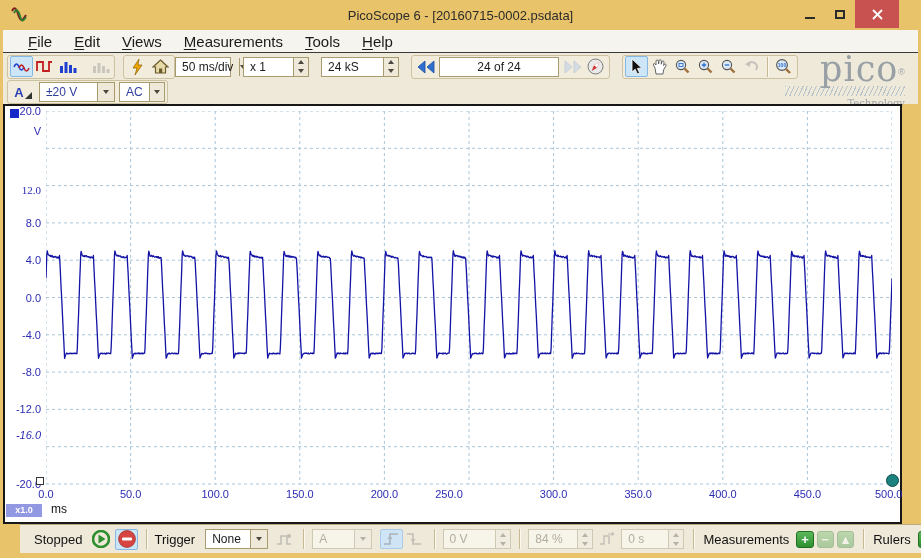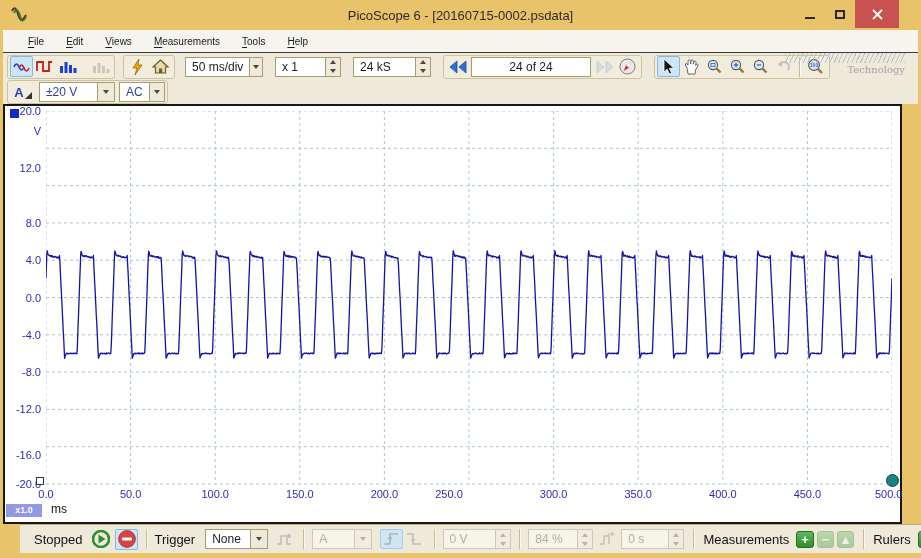--- a/index.html
+++ b/index.html
@@ -13,21 +13,21 @@
   .title{ position:absolute; left:0; right:0; text-align:center; font-size:13px; color:#2b2b2b; }
   .winbtns{ position:absolute; right:22px; top:0; height:28px; display:flex; align-items:stretch; }
   .wb{ width:30px; display:flex; align-items:center; justify-content:center; cursor:pointer; }
   .wb.min span{ display:block; width:10px; height:2px; background:#2b2b2b; margin-top:8px;}
   .wb.max span{ display:block; width:10px; height:9px; border:2px solid #2b2b2b; background:transparent;}
   .wb.close{ width:44px; background:#c85250; }
   .wb.close svg{ display:block; }
 
   
   .menubar{ position:absolute; left:3px; top:30px; width:915px; height:23px; background:#f5f4ef; border-bottom:1px solid #3a3a3a; display:flex; align-items:center; padding-left:14px; }
-  .menu-item{ font-size:10px; color:#1a1a1a; padding:3px 11px; cursor:default; }
+  .menu-item{ font-size:15px; color:#1a1a1a; padding:3px 11px; cursor:default; }
   .menu-item u{ text-underline-offset:2px; }
 
   
   .tbrow1{ position:absolute; left:3px; top:53px; width:915px; height:27px; background:#efe9da; display:flex; align-items:center; }
   .tbrow2{ position:absolute; left:3px; top:80px; width:915px; height:24px; background:#efe9da; }
   .grp{ display:flex; align-items:center; border:1px solid #cdc29f; border-radius:3px; padding:0 2px; height:24px; background:#f2ecdd; }
   .btn{ width:23px; height:21px; display:flex; align-items:center; justify-content:center; border:1px solid transparent; border-radius:2px; cursor:pointer; }
   .btn.sel{ background:#cde6f7; border-color:#86b8e6; }
   .field{ display:flex; align-items:stretch; height:20px; border:1px solid #a79b6f; background:#fff; }
   .field .txt{ display:flex; align-items:center; padding:0 6px; font-size:12px; color:#1c1c1c; white-space:nowrap; }
@@ -144,21 +144,21 @@
         </svg>
       </span>
       <span class="btn">
         <svg width="17" height="15" viewBox="0 0 17 15">
           <polygon points="8.5,1 16,8 13.5,8 13.5,14 3.5,14 3.5,8 1,8" fill="#e8d9a8" stroke="#6b5a2a" stroke-width="1.2"></polygon>
           <rect x="7" y="9.5" width="3.2" height="4.5" fill="#6b5a2a"></rect>
         </svg>
       </span>
     </div>
 
-    <span class="field" style="margin-left:10px; width:78px">
+    <span class="field" style="width:56px">
       <span class="txt" style="flex:1">50 ms/div</span>
       <span class="dd-btn">
           <span class="tri-down"></span>
         </span>
     </span>
 
     <span class="field" style="margin-left:12px; width:66px">
       <span class="txt" style="flex:1">x 1</span>
       <span class="spin">
           <i>
@@ -273,20 +273,21 @@
       <span class="field" style="width:46px; margin-left:4px">
         <span class="txt" style="flex:1; color:#2f3f9f">AC</span>
         <span class="dd-btn">
             <span class="tri-down"></span>
           </span>
       </span>
     </div>
   </div>
 
   <div class="logo">
+    <div style="text-align:right"><span class="brand">pico</span><sup>®</sup></div>
     <div class="hatch"></div>
     <div class="sub">Technology</div>
   </div>
 
   <div class="chart-panel">
     <span class="ch-a-marker"></span>
     <svg class="plot" id="plot" width="846" height="374" viewBox="0 0 846 374">
         <g>
           <line x1="0.0" x2="0.0" y1="0" y2="373" stroke="#a9c5d8" stroke-width="1" stroke-dasharray="3,3"></line>
           <line x1="0" x2="846" y1="0.0" y2="0.0" stroke="#a9c5d8" stroke-width="1" stroke-dasharray="3,3"></line>
@@ -308,28 +309,28 @@
           <line x1="0" x2="846" y1="298.4" y2="298.4" stroke="#a9c5d8" stroke-width="1" stroke-dasharray="3,3"></line>
           <line x1="761.4" x2="761.4" y1="0" y2="373" stroke="#a9c5d8" stroke-width="1" stroke-dasharray="3,3"></line>
           <line x1="0" x2="846" y1="335.7" y2="335.7" stroke="#a9c5d8" stroke-width="1" stroke-dasharray="3,3"></line>
           <line x1="846.0" x2="846.0" y1="0" y2="373" stroke="#a9c5d8" stroke-width="1" stroke-dasharray="3,3"></line>
           <line x1="0" x2="846" y1="373.0" y2="373.0" stroke="#a9c5d8" stroke-width="1" stroke-dasharray="3,3"></line>
         </g>
         <polyline points="0.0,167.2 0.4,155.4 0.8,143.6 1.3,139.9 1.7,141.9 2.1,143.5 2.5,143.8 3.0,144.4 3.4,144.7 3.8,144.3 4.2,144.3 4.7,145.6 5.1,144.4 5.5,145.6 5.9,145.7 6.3,144.6 6.8,146.1 7.2,145.7 7.6,146.3 8.0,146.4 8.5,145.5 8.9,145.3 9.3,145.5 9.7,145.7 10.2,146.8 10.6,146.1 11.0,146.3 11.4,146.9 11.8,145.9 12.3,147.2 12.7,146.2 13.1,147.3 13.5,144.5 14.0,153.1 14.4,161.6 14.8,170.2 15.2,178.7 15.7,187.3 16.1,195.8 16.5,204.4 16.9,212.9 17.3,221.5 17.8,230.0 18.2,238.6 18.6,247.4 19.0,245.8 19.5,244.6 19.9,243.4 20.3,242.1 20.7,242.1 21.2,242.2 21.6,242.9 22.0,242.6 22.4,242.8 22.8,242.3 23.3,242.6 23.7,242.7 24.1,242.1 24.5,242.6 25.0,242.1 25.4,242.4 25.8,242.8 26.2,242.5 26.6,242.4 27.1,242.5 27.5,242.7 27.9,242.1 28.3,242.3 28.8,242.6 29.2,242.2 29.6,242.4 30.0,242.6 30.5,242.4 30.9,242.7 31.3,237.7 31.7,226.0 32.1,214.2 32.6,202.5 33.0,190.7 33.4,178.9 33.8,167.2 34.3,155.4 34.7,143.6 35.1,140.3 35.5,141.7 36.0,143.5 36.4,144.6 36.8,145.0 37.2,144.8 37.6,145.5 38.1,144.5 38.5,145.5 38.9,145.7 39.3,144.7 39.8,145.1 40.2,145.2 40.6,144.8 41.0,145.9 41.5,145.7 41.9,145.9 42.3,145.6 42.7,145.6 43.1,146.4 43.6,146.5 44.0,146.0 44.4,147.0 44.8,146.7 45.3,146.0 45.7,146.1 46.1,146.7 46.5,146.9 47.0,146.8 47.4,144.5 47.8,153.1 48.2,161.6 48.6,170.2 49.1,178.7 49.5,187.3 49.9,195.8 50.3,204.4 50.8,212.9 51.2,221.5 51.6,230.0 52.0,238.6 52.5,247.3 52.9,246.1 53.3,244.6 53.7,243.7 54.1,242.4 54.6,242.9 55.0,242.1 55.4,242.3 55.8,242.5 56.3,242.8 56.7,242.1 57.1,242.7 57.5,242.7 58.0,242.5 58.4,242.2 58.8,242.6 59.2,243.0 59.6,242.5 60.1,242.9 60.5,241.9 60.9,242.7 61.3,242.4 61.8,242.4 62.2,242.0 62.6,242.2 63.0,242.0 63.4,242.7 63.9,242.7 64.3,242.5 64.7,242.6 65.1,237.7 65.6,226.0 66.0,214.2 66.4,202.5 66.8,190.7 67.3,178.9 67.7,167.2 68.1,155.4 68.5,143.6 68.9,139.8 69.4,141.7 69.8,143.2 70.2,144.2 70.6,144.7 71.1,144.1 71.5,145.0 71.9,144.8 72.3,144.4 72.8,145.2 73.2,145.4 73.6,144.9 74.0,144.8 74.4,144.9 74.9,146.0 75.3,146.0 75.7,146.0 76.1,146.5 76.6,146.4 77.0,145.7 77.4,145.6 77.8,146.6 78.3,146.2 78.7,146.7 79.1,146.9 79.5,146.4 79.9,146.4 80.4,146.1 80.8,146.2 81.2,144.5 81.6,153.1 82.1,161.6 82.5,170.2 82.9,178.7 83.3,187.3 83.8,195.8 84.2,204.4 84.6,212.9 85.0,221.5 85.4,230.0 85.9,238.6 86.3,247.3 86.7,245.8 87.1,245.0 87.6,243.4 88.0,242.6 88.4,242.6 88.8,242.2 89.3,242.9 89.7,242.1 90.1,242.6 90.5,242.7 90.9,242.3 91.4,242.5 91.8,242.4 92.2,242.0 92.6,242.5 93.1,241.9 93.5,242.9 93.9,242.4 94.3,242.3 94.8,242.8 95.2,242.3 95.6,242.2 96.0,242.4 96.4,242.9 96.9,242.0 97.3,242.5 97.7,242.5 98.1,242.1 98.6,242.2 99.0,237.7 99.4,226.0 99.8,214.2 100.3,202.5 100.7,190.7 101.1,178.9 101.5,167.2 101.9,155.4 102.4,143.6 102.8,140.2 103.2,141.4 103.6,143.6 104.1,145.2 104.5,145.1 104.9,145.4 105.3,144.4 105.8,144.5 106.2,144.9 106.6,145.8 107.0,145.3 107.4,144.8 107.9,145.5 108.3,145.9 108.7,146.0 109.1,146.1 109.6,145.6 110.0,145.7 110.4,146.2 110.8,145.8 111.2,146.6 111.7,145.6 112.1,146.8 112.5,145.6 112.9,147.0 113.4,146.9 113.8,147.2 114.2,146.4 114.6,146.9 115.1,146.6 115.5,153.1 115.9,161.6 116.3,170.2 116.7,178.7 117.2,187.3 117.6,195.8 118.0,204.4 118.4,212.9 118.9,221.5 119.3,230.0 119.7,238.6 120.1,247.1 120.6,246.2 121.0,245.0 121.4,243.9 121.8,242.7 122.2,242.5 122.7,242.9 123.1,241.9 123.5,242.6 123.9,242.8 124.4,242.8 124.8,242.6 125.2,242.5 125.6,242.4 126.1,241.9 126.5,242.2 126.9,242.3 127.3,242.8 127.7,242.7 128.2,242.1 128.6,242.2 129.0,242.5 129.4,242.9 129.9,242.2 130.3,242.2 130.7,242.9 131.1,242.9 131.6,242.6 132.0,242.7 132.4,242.7 132.8,237.7 133.2,226.0 133.7,214.2 134.1,202.5 134.5,190.7 134.9,178.9 135.4,167.2 135.8,155.4 136.2,143.6 136.6,139.9 137.1,141.7 137.5,143.2 137.9,144.5 138.3,144.1 138.7,144.7 139.2,145.4 139.6,144.7 140.0,145.0 140.4,145.1 140.9,144.8 141.3,144.6 141.7,145.2 142.1,145.2 142.6,145.0 143.0,145.9 143.4,145.1 143.8,145.8 144.2,145.3 144.7,145.3 145.1,145.4 145.5,145.6 145.9,146.2 146.4,147.0 146.8,146.1 147.2,147.1 147.6,146.4 148.0,147.4 148.5,146.1 148.9,147.6 149.3,153.1 149.7,161.6 150.2,170.2 150.6,178.7 151.0,187.3 151.4,195.8 151.9,204.4 152.3,212.9 152.7,221.5 153.1,230.0 153.5,238.6 154.0,247.1 154.4,245.8 154.8,244.6 155.2,243.9 155.7,242.5 156.1,242.9 156.5,242.4 156.9,242.9 157.4,242.6 157.8,242.8 158.2,242.5 158.6,242.2 159.0,242.2 159.5,242.0 159.9,242.6 160.3,242.1 160.7,242.4 161.2,242.4 161.6,242.8 162.0,242.4 162.4,242.4 162.9,242.9 163.3,242.7 163.7,243.0 164.1,242.8 164.5,242.6 165.0,242.7 165.4,242.4 165.8,241.9 166.2,242.4 166.7,237.7 167.1,226.0 167.5,214.2 167.9,202.5 168.4,190.7 168.8,178.9 169.2,167.2 169.6,155.4 170.0,143.6 170.5,139.9 170.9,141.4 171.3,143.2 171.7,143.9 172.2,144.6 172.6,144.4 173.0,145.5 173.4,145.4 173.9,145.1 174.3,144.5 174.7,145.0 175.1,146.0 175.5,145.8 176.0,145.1 176.4,145.1 176.8,145.3 177.2,145.3 177.7,145.9 178.1,146.6 178.5,146.4 178.9,145.8 179.4,145.9 179.8,146.3 180.2,146.2 180.6,146.8 181.0,146.8 181.5,147.3 181.9,146.1 182.3,146.1 182.7,147.5 183.2,153.1 183.6,161.6 184.0,170.2 184.4,178.7 184.9,187.3 185.3,195.8 185.7,204.4 186.1,212.9 186.5,221.5 187.0,230.0 187.4,238.6 187.8,247.1 188.2,246.0 188.7,244.9 189.1,243.5 189.5,242.2 189.9,242.9 190.3,242.8 190.8,242.9 191.2,242.3 191.6,242.6 192.0,242.4 192.5,241.9 192.9,242.7 193.3,242.3 193.7,241.9 194.2,242.0 194.6,242.3 195.0,242.3 195.4,242.4 195.8,242.1 196.3,242.3 196.7,242.4 197.1,242.1 197.5,242.4 198.0,242.9 198.4,242.7 198.8,241.9 199.2,242.1 199.7,241.9 200.1,242.3 200.5,237.7 200.9,226.0 201.3,214.2 201.8,202.5 202.2,190.7 202.6,178.9 203.0,167.2 203.5,155.4 203.9,143.6 204.3,140.3 204.7,141.6 205.2,143.7 205.6,143.8 206.0,144.5 206.4,145.2 206.8,144.2 207.3,144.9 207.7,145.5 208.1,144.7 208.5,145.9 209.0,146.0 209.4,145.6 209.8,145.2 210.2,145.1 210.7,146.2 211.1,145.6 211.5,145.7 211.9,145.8 212.3,146.5 212.8,146.1 213.2,146.4 213.6,146.8 214.0,146.1 214.5,146.7 214.9,147.0 215.3,147.2 215.7,146.2 216.2,146.8 216.6,146.4 217.0,153.1 217.4,161.6 217.8,170.2 218.3,178.7 218.7,187.3 219.1,195.8 219.5,204.4 220.0,212.9 220.4,221.5 220.8,230.0 221.2,238.6 221.7,247.1 222.1,245.7 222.5,244.5 222.9,243.8 223.3,242.2 223.8,242.8 224.2,242.5 224.6,242.7 225.0,242.4 225.5,242.9 225.9,242.9 226.3,242.5 226.7,242.8 227.2,242.0 227.6,242.3 228.0,242.3 228.4,242.9 228.8,242.3 229.3,242.5 229.7,242.8 230.1,242.8 230.5,242.3 231.0,242.9 231.4,242.3 231.8,242.1 232.2,242.3 232.7,242.4 233.1,242.8 233.5,242.7 233.9,242.9 234.3,237.7 234.8,226.0 235.2,214.2 235.6,202.5 236.0,190.7 236.5,178.9 236.9,167.2 237.3,155.4 237.7,143.6 238.1,140.3 238.6,142.1 239.0,143.8 239.4,144.5 239.8,145.2 240.3,144.8 240.7,145.5 241.1,144.3 241.5,145.5 242.0,145.3 242.4,145.8 242.8,144.5 243.2,145.0 243.6,146.2 244.1,145.6 244.5,145.1 244.9,146.2 245.3,146.3 245.8,145.3 246.2,145.3 246.6,146.1 247.0,145.8 247.5,146.1 247.9,145.8 248.3,146.2 248.7,146.3 249.1,146.8 249.6,146.3 250.0,147.3 250.4,147.1 250.8,153.1 251.3,161.6 251.7,170.2 252.1,178.7 252.5,187.3 253.0,195.8 253.4,204.4 253.8,212.9 254.2,221.5 254.6,230.0 255.1,238.6 255.5,247.1 255.9,245.7 256.3,244.5 256.8,243.7 257.2,242.6 257.6,242.6 258.0,242.4 258.5,242.2 258.9,242.6 259.3,242.3 259.7,242.0 260.1,242.3 260.6,242.1 261.0,242.3 261.4,242.5 261.8,242.8 262.3,242.0 262.7,242.6 263.1,242.6 263.5,242.8 264.0,242.7 264.4,242.2 264.8,242.0 265.2,242.4 265.6,242.3 266.1,242.2 266.5,242.7 266.9,242.0 267.3,242.4 267.8,242.5 268.2,237.7 268.6,226.0 269.0,214.2 269.5,202.5 269.9,190.7 270.3,178.9 270.7,167.2 271.1,155.4 271.6,143.6 272.0,140.4 272.4,141.9 272.8,143.5 273.3,144.8 273.7,144.4 274.1,144.1 274.5,145.1 274.9,145.6 275.4,145.2 275.8,145.8 276.2,145.5 276.6,145.9 277.1,145.9 277.5,145.1 277.9,146.0 278.3,146.1 278.8,145.6 279.2,146.3 279.6,145.7 280.0,145.3 280.4,145.5 280.9,145.8 281.3,146.4 281.7,146.2 282.1,146.1 282.6,146.3 283.0,146.3 283.4,146.4 283.8,147.5 284.3,147.5 284.7,153.1 285.1,161.6 285.5,170.2 285.9,178.7 286.4,187.3 286.8,195.8 287.2,204.4 287.6,212.9 288.1,221.5 288.5,230.0 288.9,238.6 289.3,247.1 289.8,246.2 290.2,244.8 290.6,243.7 291.0,242.2 291.4,242.7 291.9,242.0 292.3,242.0 292.7,242.6 293.1,242.3 293.6,242.8 294.0,242.6 294.4,242.0 294.8,242.2 295.3,242.4 295.7,242.3 296.1,242.4 296.5,242.6 296.9,242.7 297.4,242.6 297.8,241.9 298.2,242.9 298.6,242.5 299.1,242.2 299.5,242.9 299.9,242.0 300.3,242.2 300.8,242.2 301.2,242.6 301.6,242.9 302.0,237.7 302.4,226.0 302.9,214.2 303.3,202.5 303.7,190.7 304.1,178.9 304.6,167.2 305.0,155.4 305.4,143.6 305.8,139.9 306.3,141.8 306.7,143.8 307.1,144.6 307.5,145.2 307.9,145.1 308.4,144.3 308.8,144.3 309.2,145.3 309.6,145.6 310.1,145.6 310.5,145.9 310.9,145.0 311.3,145.3 311.8,145.3 312.2,145.9 312.6,145.6 313.0,146.5 313.4,145.9 313.9,145.9 314.3,146.3 314.7,146.9 315.1,145.9 315.6,146.5 316.0,146.9 316.4,146.7 316.8,146.6 317.3,147.0 317.7,147.3 318.1,147.1 318.5,153.1 318.9,161.6 319.4,170.2 319.8,178.7 320.2,187.3 320.6,195.8 321.1,204.4 321.5,212.9 321.9,221.5 322.3,230.0 322.7,238.6 323.2,247.1 323.6,246.0 324.0,244.7 324.4,243.4 324.9,242.4 325.3,242.5 325.7,242.6 326.1,242.0 326.6,242.9 327.0,242.8 327.4,242.2 327.8,242.4 328.2,242.3 328.7,243.0 329.1,242.7 329.5,242.3 329.9,242.7 330.4,242.2 330.8,242.3 331.2,242.1 331.6,242.7 332.1,242.4 332.5,242.6 332.9,242.0 333.3,242.1 333.7,242.3 334.2,242.0 334.6,242.6 335.0,242.3 335.4,242.5 335.9,237.7 336.3,226.0 336.7,214.2 337.1,202.5 337.6,190.7 338.0,178.9 338.4,167.2 338.8,155.4 339.2,143.6 339.7,140.3 340.1,142.0 340.5,143.8 340.9,144.7 341.4,144.3 341.8,144.5 342.2,145.1 342.6,144.3 343.1,144.6 343.5,144.6 343.9,145.6 344.3,145.5 344.7,145.2 345.2,145.3 345.6,146.3 346.0,145.2 346.4,145.8 346.9,146.1 347.3,145.8 347.7,146.3 348.1,146.6 348.6,146.8 349.0,146.5 349.4,146.5 349.8,146.6 350.2,147.0 350.7,147.2 351.1,146.7 351.5,147.3 351.9,147.1 352.4,153.1 352.8,161.6 353.2,170.2 353.6,178.7 354.1,187.3 354.5,195.8 354.9,204.4 355.3,212.9 355.7,221.5 356.2,230.0 356.6,238.6 357.0,247.1 357.4,246.0 357.9,244.8 358.3,243.7 358.7,242.3 359.1,242.5 359.6,242.7 360.0,242.2 360.4,242.0 360.8,242.2 361.2,242.8 361.7,242.4 362.1,242.5 362.5,242.1 362.9,242.3 363.4,242.1 363.8,242.9 364.2,242.8 364.6,242.9 365.0,242.9 365.5,242.5 365.9,242.3 366.3,242.1 366.7,242.2 367.2,242.6 367.6,242.4 368.0,242.5 368.4,242.3 368.9,242.9 369.3,242.8 369.7,237.7 370.1,226.0 370.5,214.2 371.0,202.5 371.4,190.7 371.8,178.9 372.2,167.2 372.7,155.4 373.1,143.6 373.5,140.3 373.9,142.0 374.4,143.3 374.8,144.6 375.2,144.2 375.6,144.5 376.0,144.8 376.5,145.3 376.9,145.7 377.3,144.7 377.7,145.5 378.2,145.5 378.6,145.8 379.0,145.5 379.4,145.7 379.9,145.4 380.3,145.9 380.7,145.9 381.1,146.6 381.5,146.7 382.0,146.1 382.4,146.6 382.8,146.2 383.2,146.3 383.7,146.6 384.1,146.2 384.5,146.4 384.9,146.8 385.4,146.3 385.8,146.9 386.2,153.1 386.6,161.6 387.0,170.2 387.5,178.7 387.9,187.3 388.3,195.8 388.7,204.4 389.2,212.9 389.6,221.5 390.0,230.0 390.4,238.6 390.9,247.1 391.3,246.1 391.7,244.7 392.1,243.8 392.5,242.4 393.0,242.0 393.4,242.4 393.8,242.6 394.2,242.3 394.7,242.3 395.1,242.5 395.5,242.4 395.9,242.3 396.4,242.8 396.8,242.1 397.2,242.9 397.6,242.1 398.0,242.1 398.5,242.6 398.9,242.2 399.3,242.0 399.7,242.5 400.2,242.6 400.6,243.0 401.0,242.9 401.4,242.5 401.8,242.1 402.3,242.3 402.7,242.0 403.1,242.0 403.5,237.7 404.0,226.0 404.4,214.2 404.8,202.5 405.2,190.7 405.7,178.9 406.1,167.2 406.5,155.4 406.9,143.6 407.3,139.7 407.8,141.7 408.2,143.1 408.6,145.0 409.0,144.0 409.5,145.3 409.9,144.4 410.3,144.5 410.7,144.9 411.2,144.6 411.6,144.8 412.0,145.7 412.4,145.5 412.8,145.0 413.3,145.3 413.7,145.8 414.1,145.1 414.5,145.6 415.0,146.4 415.4,146.5 415.8,145.8 416.2,146.2 416.7,146.7 417.1,145.9 417.5,146.7 417.9,147.1 418.3,146.1 418.8,146.4 419.2,147.4 419.6,147.1 420.0,153.1 420.5,161.6 420.9,170.2 421.3,178.7 421.7,187.3 422.2,195.8 422.6,204.4 423.0,212.9 423.4,221.5 423.8,230.0 424.3,238.6 424.7,247.1 425.1,246.1 425.5,244.6 426.0,243.8 426.4,242.6 426.8,242.9 427.2,242.9 427.7,242.8 428.1,242.3 428.5,242.2 428.9,242.6 429.3,242.3 429.8,242.1 430.2,242.5 430.6,242.1 431.0,242.8 431.5,242.9 431.9,242.9 432.3,242.6 432.7,242.9 433.2,242.0 433.6,242.0 434.0,242.8 434.4,242.7 434.8,242.6 435.3,242.1 435.7,242.0 436.1,242.3 436.5,242.9 437.0,242.5 437.4,237.7 437.8,226.0 438.2,214.2 438.7,202.5 439.1,190.7 439.5,178.9 439.9,167.2 440.3,155.4 440.8,143.6 441.2,139.8 441.6,141.7 442.0,143.7 442.5,145.0 442.9,144.0 443.3,144.3 443.7,144.3 444.2,144.4 444.6,144.4 445.0,145.6 445.4,145.5 445.8,144.9 446.3,145.6 446.7,146.2 447.1,145.0 447.5,145.2 448.0,145.6 448.4,145.8 448.8,145.5 449.2,145.7 449.6,145.6 450.1,145.9 450.5,146.6 450.9,147.0 451.3,146.9 451.8,146.2 452.2,146.0 452.6,146.9 453.0,147.3 453.5,144.5 453.9,153.1 454.3,161.6 454.7,170.2 455.1,178.7 455.6,187.3 456.0,195.8 456.4,204.4 456.8,212.9 457.3,221.5 457.7,230.0 458.1,238.6 458.5,246.9 459.0,245.9 459.4,245.0 459.8,243.6 460.2,242.4 460.6,242.3 461.1,242.7 461.5,242.5 461.9,242.5 462.3,242.8 462.8,243.0 463.2,242.2 463.6,242.2 464.0,242.9 464.5,242.7 464.9,243.0 465.3,242.6 465.7,242.8 466.1,242.9 466.6,242.1 467.0,242.7 467.4,242.0 467.8,242.8 468.3,242.2 468.7,242.6 469.1,242.5 469.5,242.1 470.0,242.4 470.4,242.7 470.8,242.6 471.2,237.7 471.6,226.0 472.1,214.2 472.5,202.5 472.9,190.7 473.3,178.9 473.8,167.2 474.2,155.4 474.6,143.6 475.0,139.8 475.5,141.4 475.9,143.8 476.3,143.9 476.7,145.2 477.1,144.1 477.6,144.7 478.0,144.6 478.4,144.7 478.8,145.2 479.3,145.0 479.7,144.8 480.1,145.8 480.5,145.3 481.0,146.0 481.4,145.3 481.8,145.6 482.2,145.5 482.6,146.0 483.1,146.4 483.5,146.7 483.9,146.3 484.3,146.0 484.8,146.5 485.2,147.0 485.6,146.1 486.0,146.2 486.4,146.6 486.9,146.0 487.3,144.5 487.7,153.1 488.1,161.6 488.6,170.2 489.0,178.7 489.4,187.3 489.8,195.8 490.3,204.4 490.7,212.9 491.1,221.5 491.5,230.0 491.9,238.6 492.4,246.9 492.8,245.8 493.2,244.8 493.6,243.6 494.1,242.7 494.5,242.4 494.9,242.6 495.3,242.2 495.8,242.4 496.2,242.7 496.6,242.0 497.0,242.4 497.4,242.4 497.9,242.5 498.3,242.5 498.7,242.2 499.1,241.9 499.6,242.7 500.0,242.2 500.4,242.7 500.8,242.3 501.3,242.2 501.7,242.1 502.1,242.5 502.5,242.5 502.9,242.8 503.4,242.5 503.8,242.0 504.2,242.7 504.6,242.7 505.1,237.7 505.5,226.0 505.9,214.2 506.3,202.5 506.8,190.7 507.2,178.9 507.6,167.2 508.0,155.4 508.4,143.6 508.9,139.7 509.3,141.6 509.7,143.7 510.1,144.9 510.6,144.7 511.0,144.6 511.4,144.1 511.8,145.6 512.3,144.3 512.7,145.2 513.1,145.4 513.5,145.4 513.9,145.7 514.4,145.8 514.8,145.0 515.2,145.7 515.6,145.6 516.1,146.5 516.5,145.9 516.9,145.6 517.3,145.5 517.8,145.9 518.2,146.3 518.6,146.9 519.0,146.5 519.4,146.1 519.9,146.0 520.3,147.3 520.7,146.6 521.1,144.5 521.6,153.1 522.0,161.6 522.4,170.2 522.8,178.7 523.3,187.3 523.7,195.8 524.1,204.4 524.5,212.9 524.9,221.5 525.4,230.0 525.8,238.6 526.2,247.3 526.6,246.0 527.1,244.9 527.5,243.4 527.9,242.5 528.3,242.4 528.8,242.2 529.2,242.8 529.6,242.9 530.0,242.4 530.4,242.0 530.9,242.7 531.3,242.7 531.7,242.6 532.1,242.2 532.6,242.3 533.0,242.3 533.4,242.5 533.8,242.8 534.2,242.8 534.7,242.8 535.1,242.8 535.5,242.6 535.9,242.4 536.4,242.9 536.8,243.0 537.2,242.9 537.6,242.8 538.1,242.1 538.5,242.8 538.9,237.7 539.3,226.0 539.7,214.2 540.2,202.5 540.6,190.7 541.0,178.9 541.4,167.2 541.9,155.4 542.3,143.6 542.7,139.7 543.1,142.1 543.6,143.6 544.0,145.3 544.4,145.2 544.8,145.2 545.2,144.5 545.7,144.2 546.1,144.9 546.5,145.6 546.9,144.9 547.4,145.2 547.8,145.0 548.2,144.7 548.6,145.8 549.1,145.7 549.5,145.4 549.9,145.3 550.3,145.4 550.7,146.5 551.2,145.9 551.6,145.8 552.0,145.8 552.4,145.9 552.9,146.0 553.3,146.7 553.7,146.0 554.1,146.5 554.6,146.6 555.0,144.5 555.4,153.1 555.8,161.6 556.2,170.2 556.7,178.7 557.1,187.3 557.5,195.8 557.9,204.4 558.4,212.9 558.8,221.5 559.2,230.0 559.6,238.6 560.1,246.9 560.5,245.9 560.9,244.6 561.3,243.8 561.7,242.5 562.2,242.9 562.6,242.4 563.0,242.0 563.4,242.2 563.9,242.1 564.3,242.3 564.7,242.7 565.1,242.4 565.6,242.6 566.0,242.2 566.4,242.4 566.8,242.4 567.2,242.3 567.7,242.7 568.1,242.1 568.5,242.6 568.9,242.3 569.4,242.5 569.8,242.3 570.2,242.4 570.6,242.9 571.1,241.9 571.5,242.7 571.9,241.9 572.3,242.5 572.7,237.7 573.2,226.0 573.6,214.2 574.0,202.5 574.4,190.7 574.9,178.9 575.3,167.2 575.7,155.4 576.1,143.6 576.5,140.3 577.0,141.4 577.4,143.7 577.8,145.3 578.2,144.8 578.7,144.0 579.1,145.0 579.5,144.5 579.9,145.0 580.4,145.5 580.8,145.6 581.2,144.7 581.6,145.8 582.0,146.0 582.5,146.3 582.9,145.3 583.3,145.1 583.7,145.8 584.2,146.5 584.6,146.0 585.0,146.0 585.4,146.6 585.9,146.3 586.3,146.3 586.7,147.0 587.1,147.1 587.5,146.4 588.0,146.1 588.4,146.1 588.8,144.5 589.2,153.1 589.7,161.6 590.1,170.2 590.5,178.7 590.9,187.3 591.4,195.8 591.8,204.4 592.2,212.9 592.6,221.5 593.0,230.0 593.5,238.6 593.9,247.3 594.3,246.0 594.7,245.1 595.2,243.6 595.6,242.0 596.0,242.4 596.4,242.6 596.9,242.9 597.3,242.5 597.7,241.9 598.1,242.0 598.5,242.0 599.0,242.9 599.4,242.3 599.8,242.4 600.2,242.8 600.7,242.6 601.1,242.8 601.5,242.3 601.9,242.9 602.4,242.4 602.8,242.4 603.2,242.5 603.6,242.2 604.0,242.2 604.5,242.6 604.9,242.0 605.3,242.2 605.7,242.4 606.2,242.5 606.6,237.7 607.0,226.0 607.4,214.2 607.9,202.5 608.3,190.7 608.7,178.9 609.1,167.2 609.5,155.4 610.0,143.6 610.4,140.0 610.8,142.0 611.2,143.1 611.7,144.9 612.1,144.1 612.5,145.3 612.9,145.2 613.4,145.0 613.8,145.7 614.2,145.1 614.6,144.8 615.0,145.6 615.5,146.0 615.9,145.9 616.3,145.6 616.7,145.5 617.2,146.0 617.6,145.9 618.0,146.3 618.4,145.5 618.8,146.2 619.3,146.6 619.7,147.0 620.1,145.9 620.5,146.7 621.0,146.5 621.4,146.9 621.8,146.2 622.2,146.0 622.7,144.5 623.1,153.1 623.5,161.6 623.9,170.2 624.3,178.7 624.8,187.3 625.2,195.8 625.6,204.4 626.0,212.9 626.5,221.5 626.9,230.0 627.3,238.6 627.7,247.2 628.2,246.0 628.6,244.7 629.0,243.4 629.4,242.5 629.8,242.8 630.3,242.7 630.7,242.4 631.1,242.3 631.5,242.2 632.0,242.8 632.4,242.1 632.8,242.6 633.2,242.9 633.7,242.3 634.1,242.4 634.5,242.2 634.9,242.6 635.3,242.8 635.8,242.4 636.2,242.6 636.6,242.5 637.0,242.6 637.5,242.6 637.9,242.0 638.3,242.5 638.7,242.5 639.2,242.4 639.6,242.5 640.0,242.2 640.4,237.7 640.8,226.0 641.3,214.2 641.7,202.5 642.1,190.7 642.5,178.9 643.0,167.2 643.4,155.4 643.8,143.6 644.2,139.7 644.7,142.0 645.1,143.8 645.5,145.2 645.9,145.3 646.3,144.7 646.8,145.2 647.2,145.5 647.6,145.3 648.0,145.8 648.5,145.7 648.9,144.8 649.3,145.0 649.7,145.8 650.2,145.9 650.6,146.2 651.0,145.7 651.4,145.8 651.8,145.9 652.3,146.1 652.7,146.4 653.1,145.8 653.5,146.2 654.0,146.7 654.4,145.9 654.8,146.9 655.2,146.7 655.6,146.4 656.1,146.9 656.5,144.5 656.9,153.1 657.3,161.6 657.8,170.2 658.2,178.7 658.6,187.3 659.0,195.8 659.5,204.4 659.9,212.9 660.3,221.5 660.7,230.0 661.1,238.6 661.6,247.0 662.0,245.8 662.4,245.1 662.8,243.5 663.3,242.1 663.7,242.7 664.1,242.6 664.5,242.0 665.0,242.8 665.4,242.0 665.8,242.2 666.2,242.2 666.6,242.8 667.1,241.9 667.5,242.5 667.9,242.4 668.3,242.8 668.8,242.2 669.2,242.1 669.6,242.9 670.0,242.1 670.5,242.1 670.9,242.9 671.3,242.6 671.7,242.9 672.1,242.4 672.6,242.2 673.0,242.1 673.4,242.7 673.8,242.5 674.3,237.7 674.7,226.0 675.1,214.2 675.5,202.5 676.0,190.7 676.4,178.9 676.8,167.2 677.2,155.4 677.6,143.6 678.1,140.0 678.5,141.8 678.9,143.1 679.3,145.3 679.8,144.7 680.2,144.4 680.6,144.1 681.0,145.3 681.5,144.6 681.9,145.2 682.3,144.8 682.7,145.4 683.1,144.9 683.6,146.2 684.0,145.3 684.4,146.3 684.8,145.4 685.3,145.6 685.7,146.3 686.1,145.4 686.5,145.4 687.0,145.4 687.4,145.8 687.8,145.9 688.2,146.9 688.6,146.9 689.1,146.2 689.5,146.4 689.9,146.8 690.3,144.5 690.8,153.1 691.2,161.6 691.6,170.2 692.0,178.7 692.5,187.3 692.9,195.8 693.3,204.4 693.7,212.9 694.1,221.5 694.6,230.0 695.0,238.6 695.4,247.2 695.8,245.8 696.3,244.7 696.7,243.5 697.1,242.4 697.5,242.9 697.9,242.2 698.4,242.3 698.8,242.7 699.2,243.0 699.6,242.2 700.1,242.1 700.5,242.5 700.9,242.4 701.3,242.7 701.8,242.0 702.2,242.0 702.6,242.7 703.0,242.1 703.4,242.3 703.9,242.3 704.3,242.6 704.7,242.7 705.1,242.7 705.6,242.0 706.0,242.0 706.4,241.9 706.8,242.6 707.3,242.7 707.7,243.0 708.1,237.7 708.5,226.0 708.9,214.2 709.4,202.5 709.8,190.7 710.2,178.9 710.6,167.2 711.1,155.4 711.5,143.6 711.9,140.0 712.3,141.4 712.8,143.6 713.2,144.6 713.6,144.0 714.0,144.5 714.4,145.2 714.9,145.1 715.3,145.5 715.7,144.8 716.1,145.2 716.6,145.4 717.0,145.8 717.4,145.9 717.8,145.1 718.3,146.3 718.7,145.3 719.1,146.5 719.5,146.1 719.9,146.3 720.4,146.1 720.8,145.9 721.2,145.6 721.6,145.9 722.1,146.6 722.5,147.1 722.9,147.0 723.3,146.1 723.8,146.3 724.2,144.5 724.6,153.1 725.0,161.6 725.4,170.2 725.9,178.7 726.3,187.3 726.7,195.8 727.1,204.4 727.6,212.9 728.0,221.5 728.4,230.0 728.8,238.6 729.3,247.1 729.7,246.2 730.1,244.5 730.5,243.7 730.9,242.1 731.4,242.2 731.8,242.2 732.2,242.0 732.6,242.3 733.1,242.2 733.5,242.2 733.9,242.8 734.3,242.6 734.8,242.2 735.2,242.7 735.6,242.6 736.0,242.5 736.4,242.3 736.9,242.0 737.3,242.4 737.7,242.2 738.1,242.9 738.6,242.6 739.0,242.8 739.4,242.4 739.8,242.2 740.3,242.7 740.7,242.3 741.1,242.3 741.5,242.3 741.9,237.7 742.4,226.0 742.8,214.2 743.2,202.5 743.6,190.7 744.1,178.9 744.5,167.2 744.9,155.4 745.3,143.6 745.7,140.3 746.2,141.9 746.6,143.5 747.0,145.3 747.4,144.9 747.9,144.2 748.3,144.5 748.7,145.7 749.1,145.3 749.6,145.0 750.0,144.9 750.4,145.7 750.8,145.6 751.2,145.0 751.7,146.2 752.1,145.0 752.5,145.1 752.9,145.7 753.4,146.0 753.8,146.5 754.2,145.8 754.6,145.8 755.1,145.8 755.5,146.0 755.9,146.9 756.3,147.2 756.7,145.9 757.2,146.4 757.6,146.6 758.0,144.5 758.4,153.1 758.9,161.6 759.3,170.2 759.7,178.7 760.1,187.3 760.6,195.8 761.0,204.4 761.4,212.9 761.8,221.5 762.2,230.0 762.7,238.6 763.1,247.0 763.5,245.9 763.9,244.6 764.4,243.4 764.8,242.4 765.2,242.1 765.6,242.1 766.1,242.1 766.5,242.0 766.9,242.3 767.3,242.2 767.7,242.6 768.2,242.2 768.6,242.6 769.0,242.1 769.4,242.3 769.9,242.5 770.3,242.7 770.7,242.9 771.1,242.0 771.6,242.6 772.0,242.7 772.4,242.1 772.8,242.8 773.2,242.9 773.7,242.9 774.1,242.3 774.5,242.6 774.9,242.2 775.4,242.1 775.8,237.7 776.2,226.0 776.6,214.2 777.1,202.5 777.5,190.7 777.9,178.9 778.3,167.2 778.7,155.4 779.2,143.6 779.6,139.8 780.0,141.6 780.4,143.6 780.9,144.9 781.3,144.5 781.7,145.2 782.1,144.4 782.6,144.4 783.0,144.6 783.4,145.0 783.8,144.8 784.2,145.8 784.7,145.0 785.1,145.2 785.5,145.5 785.9,145.4 786.4,145.8 786.8,146.4 787.2,145.3 787.6,145.3 788.0,146.7 788.5,146.0 788.9,146.9 789.3,146.4 789.7,145.9 790.2,147.0 790.6,146.9 791.0,147.4 791.4,147.3 791.9,144.5 792.3,153.1 792.7,161.6 793.1,170.2 793.5,178.7 794.0,187.3 794.4,195.8 794.8,204.4 795.2,212.9 795.7,221.5 796.1,230.0 796.5,238.6 796.9,246.9 797.4,245.8 797.8,244.9 798.2,243.4 798.6,242.5 799.0,242.0 799.5,242.3 799.9,242.7 800.3,242.4 800.7,242.2 801.2,242.4 801.6,242.2 802.0,242.9 802.4,242.5 802.9,242.7 803.3,242.3 803.7,242.6 804.1,242.3 804.5,242.6 805.0,242.2 805.4,242.4 805.8,242.9 806.2,242.8 806.7,242.6 807.1,242.4 807.5,242.0 807.9,242.7 808.4,242.0 808.8,242.5 809.2,242.8 809.6,237.7 810.0,226.0 810.5,214.2 810.9,202.5 811.3,190.7 811.7,178.9 812.2,167.2 812.6,155.4 813.0,143.6 813.4,140.1 813.9,141.7 814.3,143.5 814.7,145.3 815.1,145.2 815.5,144.8 816.0,144.5 816.4,145.5 816.8,144.3 817.2,145.5 817.7,144.9 818.1,145.0 818.5,145.7 818.9,145.8 819.4,145.0 819.8,145.5 820.2,146.4 820.6,146.4 821.0,145.9 821.5,145.8 821.9,146.4 822.3,146.2 822.7,146.0 823.2,146.1 823.6,146.9 824.0,146.6 824.4,146.3 824.9,146.6 825.3,146.7 825.7,144.5 826.1,153.1 826.5,161.6 827.0,170.2 827.4,178.7 827.8,187.3 828.2,195.8 828.7,204.4 829.1,212.9 829.5,221.5 829.9,230.0 830.3,238.6 830.8,247.1 831.2,246.1 831.6,244.8 832.0,243.6 832.5,242.5 832.9,242.8 833.3,242.0 833.7,242.8 834.2,241.9 834.6,242.3 835.0,242.0 835.4,242.8 835.8,242.6 836.3,242.4 836.7,242.0 837.1,242.1 837.5,242.0 838.0,242.9 838.4,242.2 838.8,242.3 839.2,242.3 839.7,242.2 840.1,242.0 840.5,242.3 840.9,242.3 841.3,242.3 841.8,242.5 842.2,242.6 842.6,242.9 843.0,242.7 843.5,237.7 843.9,226.0 844.3,214.2 844.7,202.5 845.2,190.7 845.6,178.9 846.0,167.2" fill="none" stroke="#1313a6" stroke-width="1.3" stroke-linejoin="round"></polyline>
       </svg>
     <div id="ylabels">
         <div class="ytick" style="top: -1px;">20.0</div>
-        <div class="ytick" style="top: 56px;">12.0</div>
+        <div class="ytick" style="top: 78px; font-family: Liberation Serif, serif;">12.0</div>
         <div class="ytick" style="top: 110.9px;">8.0</div>
         <div class="ytick" style="top: 148.2px;">4.0</div>
         <div class="ytick" style="top: 185.5px;">0.0</div>
         <div class="ytick" style="top: 222.8px;">-4.0</div>
         <div class="ytick" style="top: 260.1px;">-8.0</div>
         <div class="ytick" style="top: 297.4px;">-12.0</div>
-        <div class="ytick" style="top: 343px;">-16.0</div>
+        <div class="ytick" style="top: 323px; font-style: italic;">-16.0</div>
         <div class="ytick" style="top: 372px;">-20.0</div>
       </div>
     <span class="yunit">V</span>
     <div id="xlabels">
         <div class="xtick" style="left: 41px; transform: translateX(-50%);">0.0</div>
         <div class="xtick" style="left: 125.6px; transform: translateX(-50%);">50.0</div>
         <div class="xtick" style="left: 210.2px; transform: translateX(-50%);">100.0</div>
         <div class="xtick" style="left: 294.8px; transform: translateX(-50%);">150.0</div>
         <div class="xtick" style="left: 379.4px; transform: translateX(-50%);">200.0</div>
         <div class="xtick" style="left: 444px; transform: translateX(-50%);">250.0</div>

